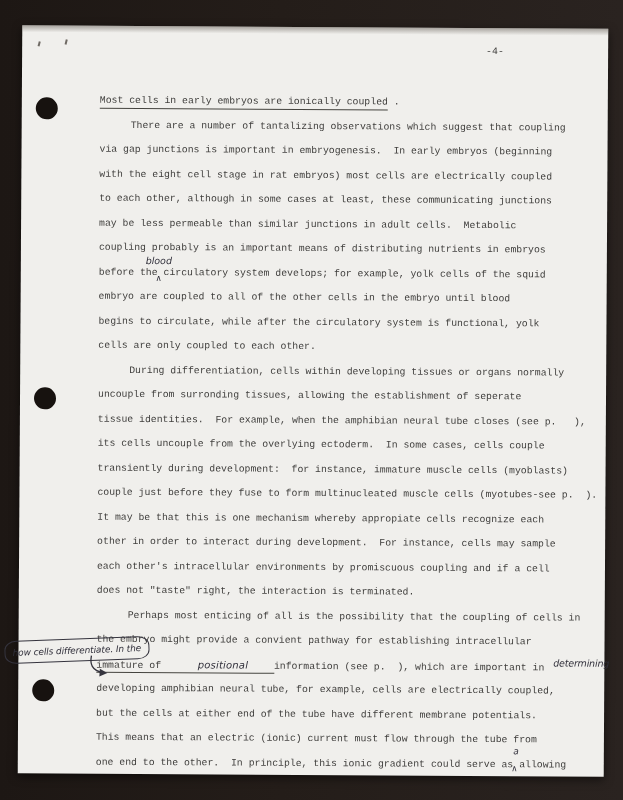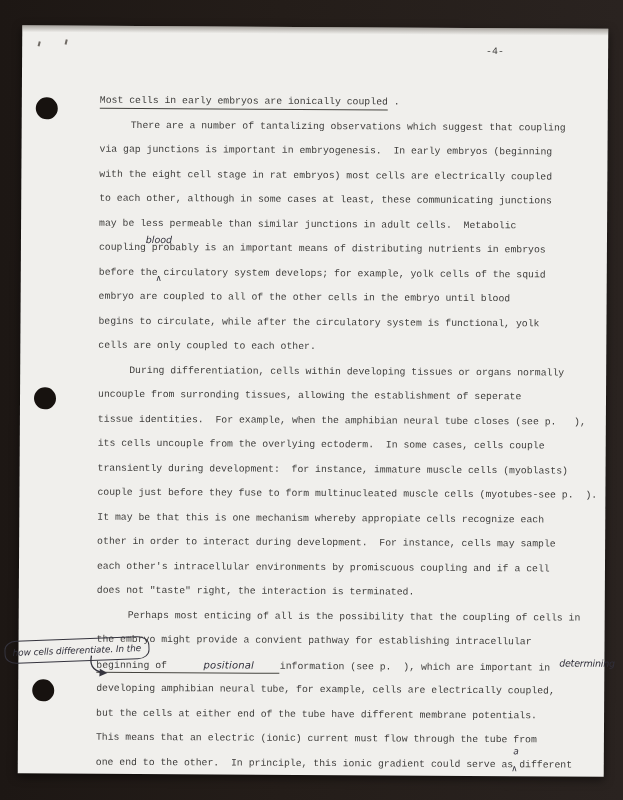--- a/index.html
+++ b/index.html
@@ -28,21 +28,21 @@
     white-space:pre;display:block;height:24.5px;line-height:24.5px;
     font-size:9.8px;color:#3f3e3c;
   }
   .para{margin:0;padding:0;}
   .indent{padding-left:31px;}
   .u{border-bottom:1px solid #45443f;padding-bottom:1.5px;}
   .hand{font-family:"DejaVu Sans",sans-serif;font-style:italic;color:#31303b;}
   
   .insert{position:relative;display:inline-block;width:6px;height:10px;vertical-align:baseline;}
   .insert .caret{position:absolute;left:-2px;bottom:-8px;font-size:8.5px;color:#31303b;font-style:normal;font-family:"DejaVu Sans",sans-serif;line-height:1;}
-  .insert .above{position:absolute;left:-12px;bottom:30px;font-size:9.5px;white-space:nowrap;line-height:1;}
+  .insert .above{position:absolute;left:-12px;bottom:9px;font-size:9.5px;white-space:nowrap;line-height:1;}
   .insert.small .above{left:0px;bottom:11px;font-size:9px;}
   .insert.small .caret{bottom:-6px;}
   .hand.pos{display:inline-block;width:102px;font-size:10px;padding-left:5px;letter-spacing:.2px;text-align:center;}
   .hand.det{position:relative;top:-4px;margin-left:3px;font-size:9.5px;letter-spacing:-.2px;text-align:right;}
   .margin-note{
     position:absolute;left:-14px;top:613px;
     border:1.2px solid #35343e;border-radius:12px/9px;
     padding:1px 7px 2px 7px;transform:rotate(-2.5deg);
     white-space:nowrap;background:transparent;
   }
@@ -85,25 +85,25 @@
       <div class="line">couple just before they fuse to form multinucleated muscle cells (myotubes-see p.  ).</div>
       <div class="line">It may be that this is one mechanism whereby appropiate cells recognize each</div>
       <div class="line">other in order to interact during development.  For instance, cells may sample</div>
       <div class="line">each other's intracellular environments by promiscuous coupling and if a cell</div>
       <div class="line">does not "taste" right, the interaction is terminated.</div>
     </div>
 
     <div class="para">
       <div class="line indent">Perhaps most enticing of all is the possibility that the coupling of cells in</div>
       <div class="line">the embryo might provide a convient pathway for establishing intracellular</div>
-      <div class="line"><span class="u"><span>beginning of </span><span class="hand pos">positional</span></span><span>information (see p.  ), which are important in </span><span class="hand det">determining</span></div>
+      <div class="line"><span class="u"><span>immature of </span><span class="hand pos">positional</span></span><span>information (see p.  ), which are important in </span><span class="hand det">determining</span></div>
       <div class="line">developing amphibian neural tube, for example, cells are electrically coupled,</div>
       <div class="line">but the cells at either end of the tube have different membrane potentials.</div>
       <div class="line">This means that an electric (ionic) current must flow through the tube from</div>
-      <div class="line"><span>one end to the other.  In principle, this ionic gradient could serve as</span><span class="insert small"><span class="above hand">a</span><span class="caret">∧</span></span><span>different</span></div>
+      <div class="line"><span>one end to the other.  In principle, this ionic gradient could serve as</span><span class="insert small"><span class="above hand">a</span><span class="caret">∧</span></span><span>allowing</span></div>
     </div>
   </div>
 
   <div class="margin-note">
     <span class="hand">how cells differentiate. In the</span>
   </div>
   <svg class="arrow" viewBox="0 0 26 26" xmlns="http://www.w3.org/2000/svg">
     <path d="M7,1 C5.5,9 7,16 19,18" stroke="#35343e" stroke-width="1.3" fill="none"></path>
     <polygon points="15.5,14 23,18.3 15,21.8" fill="#35343e"></polygon>
   </svg>

